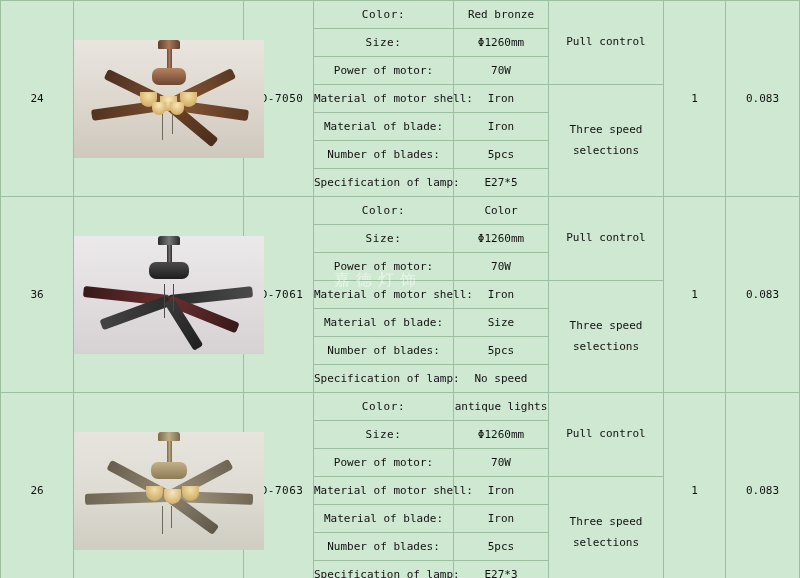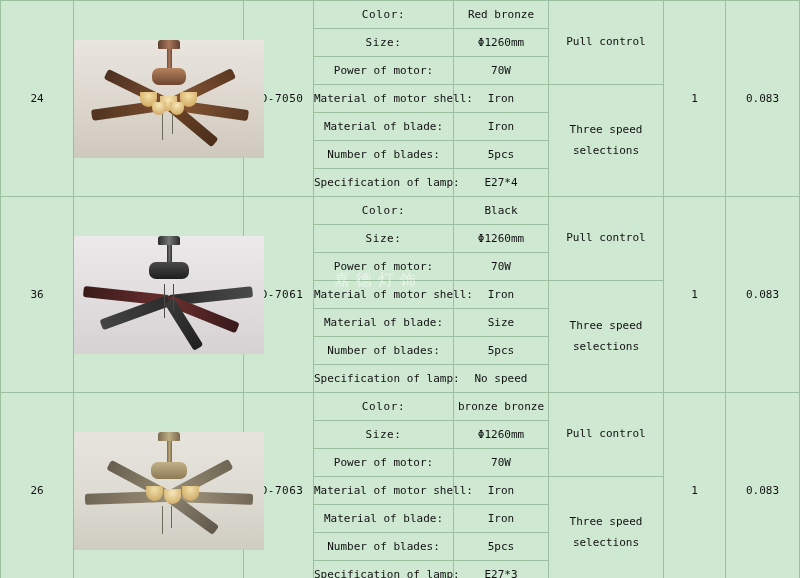--- a/index.html
+++ b/index.html
@@ -220,21 +220,21 @@
       <tr>
         <td class="attr-cell">Material of blade:</td>
         <td class="val-cell">Iron</td>
       </tr>
       <tr>
         <td class="attr-cell">Number of blades:</td>
         <td class="val-cell">5pcs</td>
       </tr>
       <tr>
         <td class="attr-cell">Specification of lamp:</td>
-        <td class="val-cell">E27*4</td>
+        <td class="val-cell">E27*5</td>
       </tr>
 
       <tr>
         <td class="no-cell" rowspan="7">36</td>
         <td class="img-cell" rowspan="7">
           <div class="photo-wrap">
             <div class="fan">
               <div class="bg" style="background:linear-gradient(180deg,#ece9ea 0%,#e2dedf 50%,#d6d2d4 100%);"></div>
               <div class="downrod" style="top:4px;height:24px;background:linear-gradient(90deg,#2c2c2c,#6d6d6d,#2c2c2c);"></div>
               <div class="canopy" style="top:0px;background:linear-gradient(90deg,#2a2a2a,#777,#2a2a2a);"></div>
@@ -244,21 +244,21 @@
               <div class="blade" style="width:74px;transform:rotate(22deg);background:linear-gradient(90deg,#6b2f2f,#38191a);"></div>
               <div class="blade" style="width:72px;transform:rotate(160deg);background:linear-gradient(90deg,#2b2b2b,#444);"></div>
               <div class="blade" style="width:56px;transform:rotate(58deg);background:linear-gradient(90deg,#3a3a3a,#202020);"></div>
               <div class="pull" style="left:90px;top:48px;height:34px;background:#4a4a4a;"></div>
               <div class="pull" style="left:99px;top:48px;height:27px;background:#4a4a4a;"></div>
             </div>
           </div>
         </td>
         <td class="model-cell" rowspan="7">KD-7061</td>
         <td class="attr-cell indent">Color:</td>
-        <td class="val-cell">Black</td>
+        <td class="val-cell">Color</td>
         <td class="ctrl-cell" rowspan="3">Pull control</td>
         <td class="qty-cell" rowspan="7">1</td>
         <td class="vol-cell" rowspan="7">0.083</td>
       </tr>
       <tr>
         <td class="attr-cell indent">Size:</td>
         <td class="val-cell">Φ1260mm</td>
       </tr>
       <tr>
         <td class="attr-cell">Power of motor:</td>
@@ -302,21 +302,21 @@
               <div class="lamp" style="left:72px;top:54px;background:radial-gradient(circle at 50% 25%,#f2dfa8,#c39c55);"></div>
               <div class="lamp" style="left:90px;top:57px;background:radial-gradient(circle at 50% 25%,#f6e7ba,#c9a25a);"></div>
               <div class="lamp" style="left:108px;top:54px;background:radial-gradient(circle at 50% 25%,#f2dfa8,#c39c55);"></div>
               <div class="pull" style="left:88px;top:74px;height:28px;"></div>
               <div class="pull" style="left:97px;top:74px;height:22px;"></div>
             </div>
           </div>
         </td>
         <td class="model-cell" rowspan="7">KD-7063</td>
         <td class="attr-cell indent">Color:</td>
-        <td class="val-cell">bronze bronze</td>
+        <td class="val-cell">antique lights</td>
         <td class="ctrl-cell" rowspan="3">Pull control</td>
         <td class="qty-cell" rowspan="7">1</td>
         <td class="vol-cell" rowspan="7">0.083</td>
       </tr>
       <tr>
         <td class="attr-cell indent">Size:</td>
         <td class="val-cell">Φ1260mm</td>
       </tr>
       <tr>
         <td class="attr-cell">Power of motor:</td>

